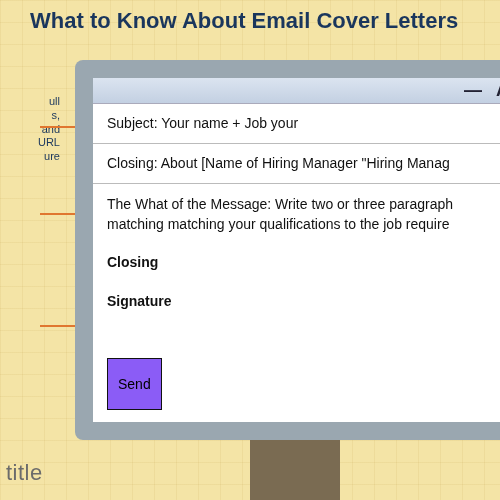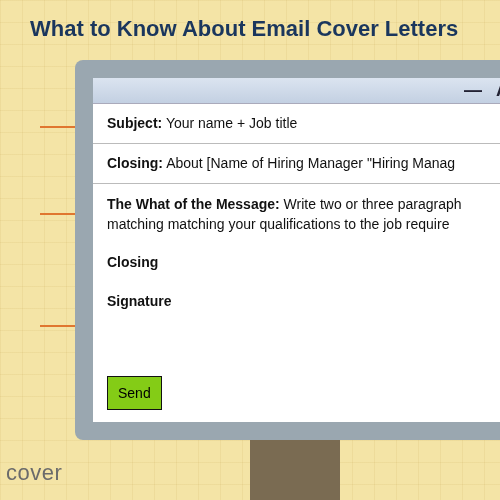--- a/index.html
+++ b/index.html
@@ -10,21 +10,21 @@
     background-image:
       linear-gradient(rgba(200,170,90,0.15) 1px, transparent 1px),
       linear-gradient(90deg, rgba(200,170,90,0.15) 1px, transparent 1px);
     background-size: 22px 22px;
     font-family: Arial, Helvetica, sans-serif;
     position: relative;
     overflow: hidden;
   }
   .title {
     position: absolute;
-    top: 16px;
+    top: 8px;
     left: 30px;
     right: 10px;
     font-size: 22px;
     font-weight: 700;
     color: #1a365d;
   }
   .callouts {
     position: absolute;
     left: 0;
     top: 95px;
@@ -96,86 +96,87 @@
     gap: 14px;
     font-size: 18px;
     font-weight: 700;
     color: #223;
   }
   .row {
     padding: 10px 14px;
     border-bottom: 1px solid #bbb;
     line-height: 1.35;
   }
-  .label { font-weight: 700; }
+  .label { font-weight: 400; }
   .body-area {
     flex: 1;
     padding: 10px 14px 4px 14px;
     line-height: 1.45;
   }
   .body-area .section { margin-top: 18px; font-weight: 700; }
   .footer {
     padding: 8px 14px 12px 14px;
   }
   .send-btn {
     display: inline-block;
-    background: #84cc16;
+    background: #8b5cf6;
     border: 1px solid #111;
-    padding: 8px 10px;
+    padding: 17px 10px;
     font-size: 14px;
     color: #000;
     cursor: pointer;
   }
   .brand {
     position: absolute;
     left: 6px;
     bottom: 14px;
     font-size: 22px;
     color: #6b6b6b;
     letter-spacing: 0.5px;
   }
 </style>
 </head>
 <body>
 
 <div class="title">What to Know About Email Cover Letters</div>
 
 <div class="callouts">
+  <div class="callout">ull<br>s,<br>and<br>URL<br>ure</div>
 </div>
 
 <div class="connector" id="conn1"></div>
 <div class="dot" id="dot1"></div>
 <div class="connector" id="conn2"></div>
 <div class="dot" id="dot2"></div>
 <div class="connector" id="conn3"></div>
 <div class="dot" id="dot3"></div>
 
 <div class="stand"></div>
 
 <div class="monitor">
   <div class="email-window">
     <div class="titlebar">
       <span>—</span>
       <span>A</span>
     </div>
     <div class="row">
       <span class="label">Subject:</span>
-      <span>Your name + Job title</span>
+      <span>Your name + Job your</span>
     </div>
     <div class="row">
       <span class="label">Closing:</span>
       <span>About [Name of Hiring Manager "Hiring Manag</span>
     </div>
     <div class="body-area">
       <div>
         <span class="label">The What of the Message:</span>
         <span>Write two or three paragraph matching matching your qualifications to the job require</span>
       </div>
       <div class="section">Closing</div>
       <div class="section">Signature</div>
     </div>
     <div class="footer">
       <span class="send-btn">Send</span>
     </div>
   </div>
 </div>
 
-<div class="brand">cover</div>
+<div class="brand">title</div>
 
 </body></html>

